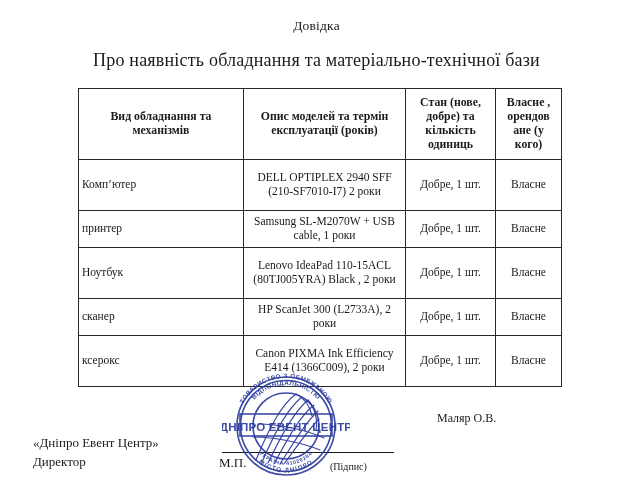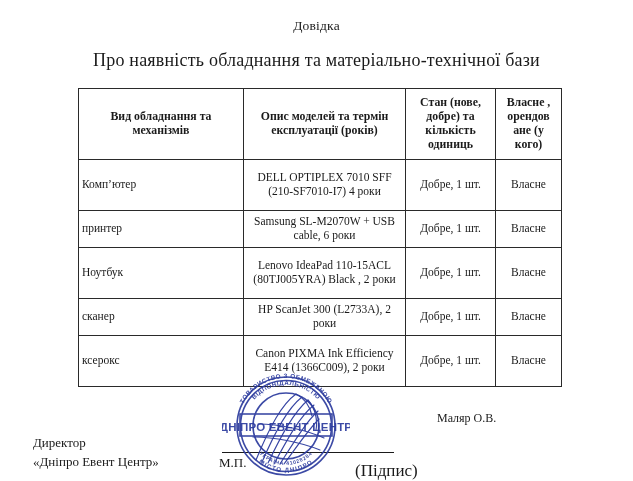--- a/index.html
+++ b/index.html
@@ -126,22 +126,21 @@
   .mp {
     position: absolute;
     left: 219px;
     top: 89px;
     font-size: 13px;
   }
   .pidpys {
     position: absolute;
     left: 330px;
     top: 95px;
-    font-size: 17px;
-    margin-left: 25px;
+    font-size: 10px;
   }
   .signer {
     position: absolute;
     left: 437px;
     top: 45px;
     font-size: 12px;
   }
 
   
   .stamp {
@@ -175,27 +174,27 @@
         <tr>
           <th>Вид обладнання та механізмів</th>
           <th>Опис моделей та термін експлуатації (років)</th>
           <th>Стан (нове, добре) та кількість одиниць</th>
           <th>Власне , орендов ане (у кого)</th>
         </tr>
       </thead>
       <tbody>
         <tr class="r-tall">
           <td class="kind">Комп’ютер</td>
-          <td class="model">DELL OPTIPLEX 7010 SFF (210-SF7010-I7) 4 роки</td>
+          <td class="model">DELL OPTIPLEX 2940 SFF (210-SF7010-I7) 2 роки</td>
           <td class="state">Добре, 1 шт.</td>
           <td class="own">Власне</td>
         </tr>
         <tr class="r-mid">
           <td class="kind">принтер</td>
-          <td class="model">Samsung SL-M2070W + USB cable, 6 роки</td>
+          <td class="model">Samsung SL-M2070W + USB cable, 1 роки</td>
           <td class="state">Добре, 1 шт.</td>
           <td class="own">Власне</td>
         </tr>
         <tr class="r-tall">
           <td class="kind">Ноутбук</td>
           <td class="model">Lenovo IdeaPad 110-15ACL (80TJ005YRA) Black , 2 роки</td>
           <td class="state">Добре, 1 шт.</td>
           <td class="own">Власне</td>
         </tr>
         <tr class="r-mid">
@@ -210,22 +209,22 @@
           <td class="state">Добре, 1 шт.</td>
           <td class="own">Власне</td>
         </tr>
       </tbody>
     </table>
   </div>
 
   <div class="sig-area">
 
     <div class="director">
+      <div>«Дніпро Евент Центр»</div>
       <div>Директор</div>
-      <div>«Дніпро Евент Центр»</div>
     </div>
 
     <div class="sig-line"></div>
     <div class="mp">М.П.</div>
     <div class="pidpys">(Підпис)</div>
 
     <div class="signer">Маляр О.В.</div>
 
     <div class="stamp">
       <svg width="128" height="120" viewBox="0 0 128 120" xmlns="http://www.w3.org/2000/svg">

